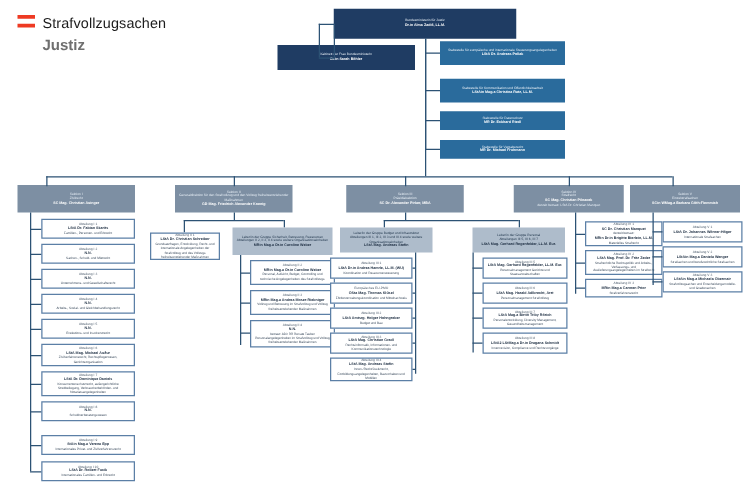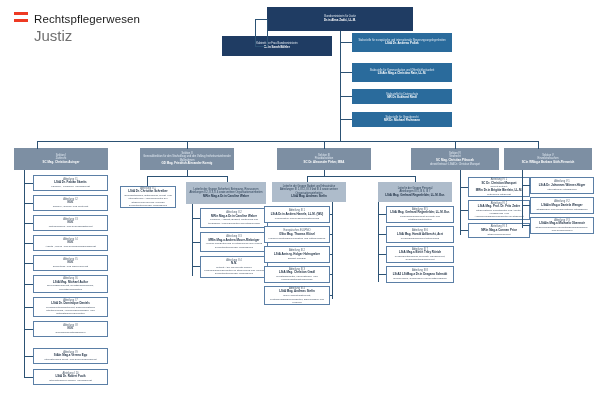--- a/index.html
+++ b/index.html
@@ -16,21 +16,21 @@
   }
 
   
   .logo-wrap { position: absolute; left: 14px; top: 9px; display: flex; align-items: flex-start; }
   .flag { width: 14px; height: 11px; margin-right: 6px; margin-top: 3px; position: relative; }
   .flag i { display: block; width: 14px; height: 3px; background: #ee3a23; position: absolute; left: 0; }
   .flag i:nth-child(1) { top: 0; }
   .flag i:nth-child(2) { top: 7px; }
   .logo-txt { line-height: 1.12; }
   .logo-main { font-size: 11.5px; color: #1b1b1b; font-weight: 400; letter-spacing: .1px; }
-  .logo-sub  { font-size: 15px; color: #6f6f6f; font-weight: 400; margin-top: 2px; }
+  .logo-sub  { font-size: 12px; color: #6f6f6f; font-weight: 700; margin-top: 2px; }
 
   
   .box { position: absolute; display: flex; flex-direction: column; align-items: center;
          justify-content: center; text-align: center; padding: 2px 3px; }
   .box .ttl { font-size: 2.6px; line-height: 1.32; letter-spacing: .02px; }
   .box .nm  { font-size: 2.9px; line-height: 1.32; font-weight: 700; letter-spacing: .02px; }
   .box .dsc { font-size: 2.5px; line-height: 1.3; letter-spacing: .01px; }
 
   .navy   { background: #1f3c63; color: #ffffff; }
   .steel  { background: #2a6b9c; color: #ffffff; }
@@ -52,21 +52,21 @@
 <body>
 
 <div id="page">
 
   <div class="logo-wrap">
     <span class="flag">
         <i></i>
         <i></i>
       </span>
     <span class="logo-txt">
-      <span class="logo-main">Rechtspflegerwesen</span><br>
+      <span class="logo-main">Strafvollzugsachen</span><br>
       <span class="logo-sub">Justiz</span>
     </span>
   </div>
 
   <div class="box navy" style="left:267px;top:7px;width:146px;height:24px;">
     <span class="ttl">Bundesministerin für Justiz</span>
     <span class="nm">Dr.in Alma Zadić, LL.M.</span>
   </div>
 
   <div class="box navy" style="left:222px;top:36px;width:110px;height:20px;">

